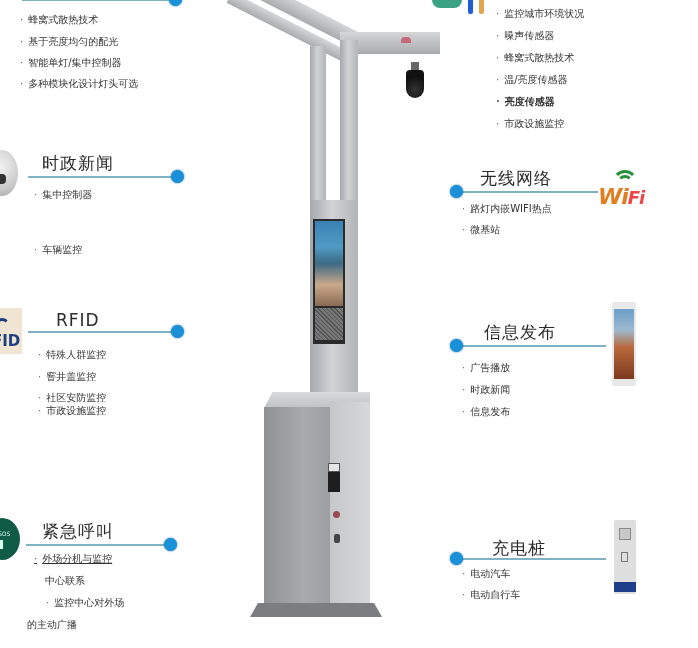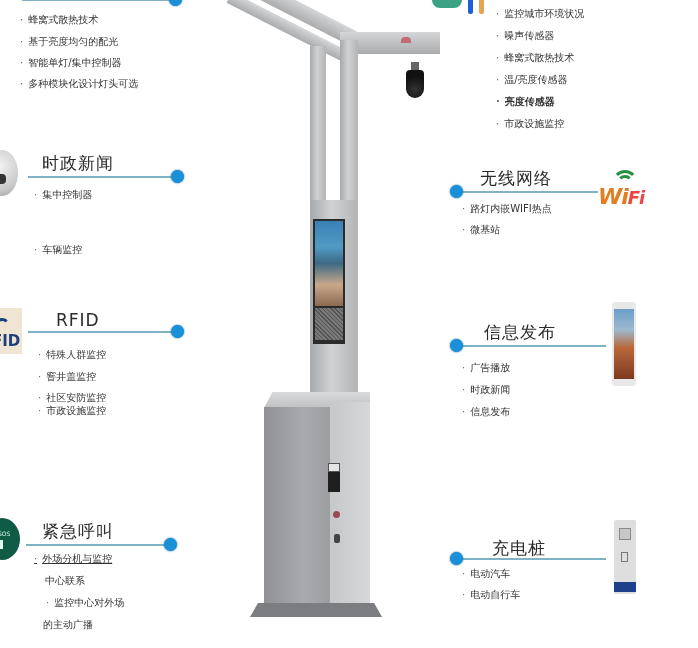--- a/index.html
+++ b/index.html
@@ -122,21 +122,21 @@
   <div class="ic sos-icon">
     <span class="txt">SOS</span>
     <div class="bar"></div>
   </div>
   <div class="title" style="left:42px;top:520px;">紧急呼叫</div>
   <div class="line" style="left:26px;top:544px;width:144px;"></div>
   <div class="dot" style="left:164px;top:538px;"></div>
   <div class="item" style="left:34px;top:553px;text-decoration:underline;">外场分机与监控</div>
   <div class="item cont" style="left:34px;top:575px;">中心联系</div>
   <div class="item" style="left:46px;top:597px;">监控中心对外场</div>
-  <div class="item cont" style="left:32px;top:619px;">的主动广播</div>
+  <div class="item cont" style="left:16px;top:619px;">的主动广播</div>
 </div>
 
 <div>
   <div class="ic env-icon"></div>
   <div class="thermo-b"></div>
   <div class="thermo-o"></div>
   <div class="item" style="left:496px;top:8px;">监控城市环境状况</div>
   <div class="item" style="left:496px;top:30px;">噪声传感器</div>
   <div class="item" style="left:496px;top:52px;">蜂窝式散热技术</div>
   <div class="item" style="left:496px;top:74px;">温/亮度传感器</div>

